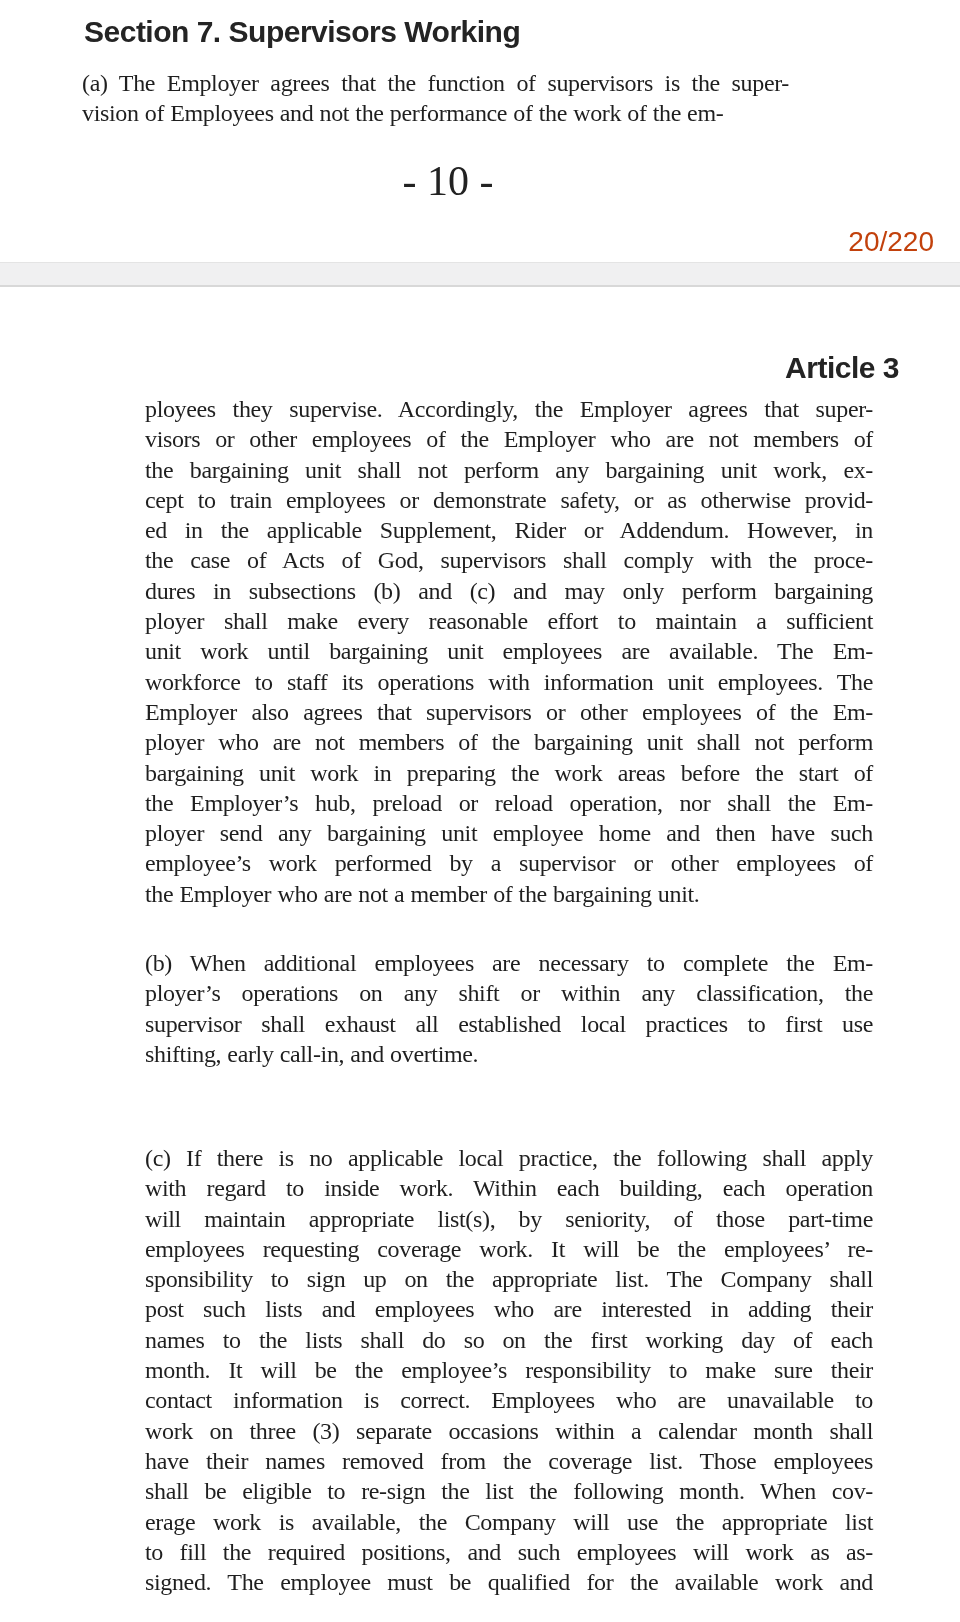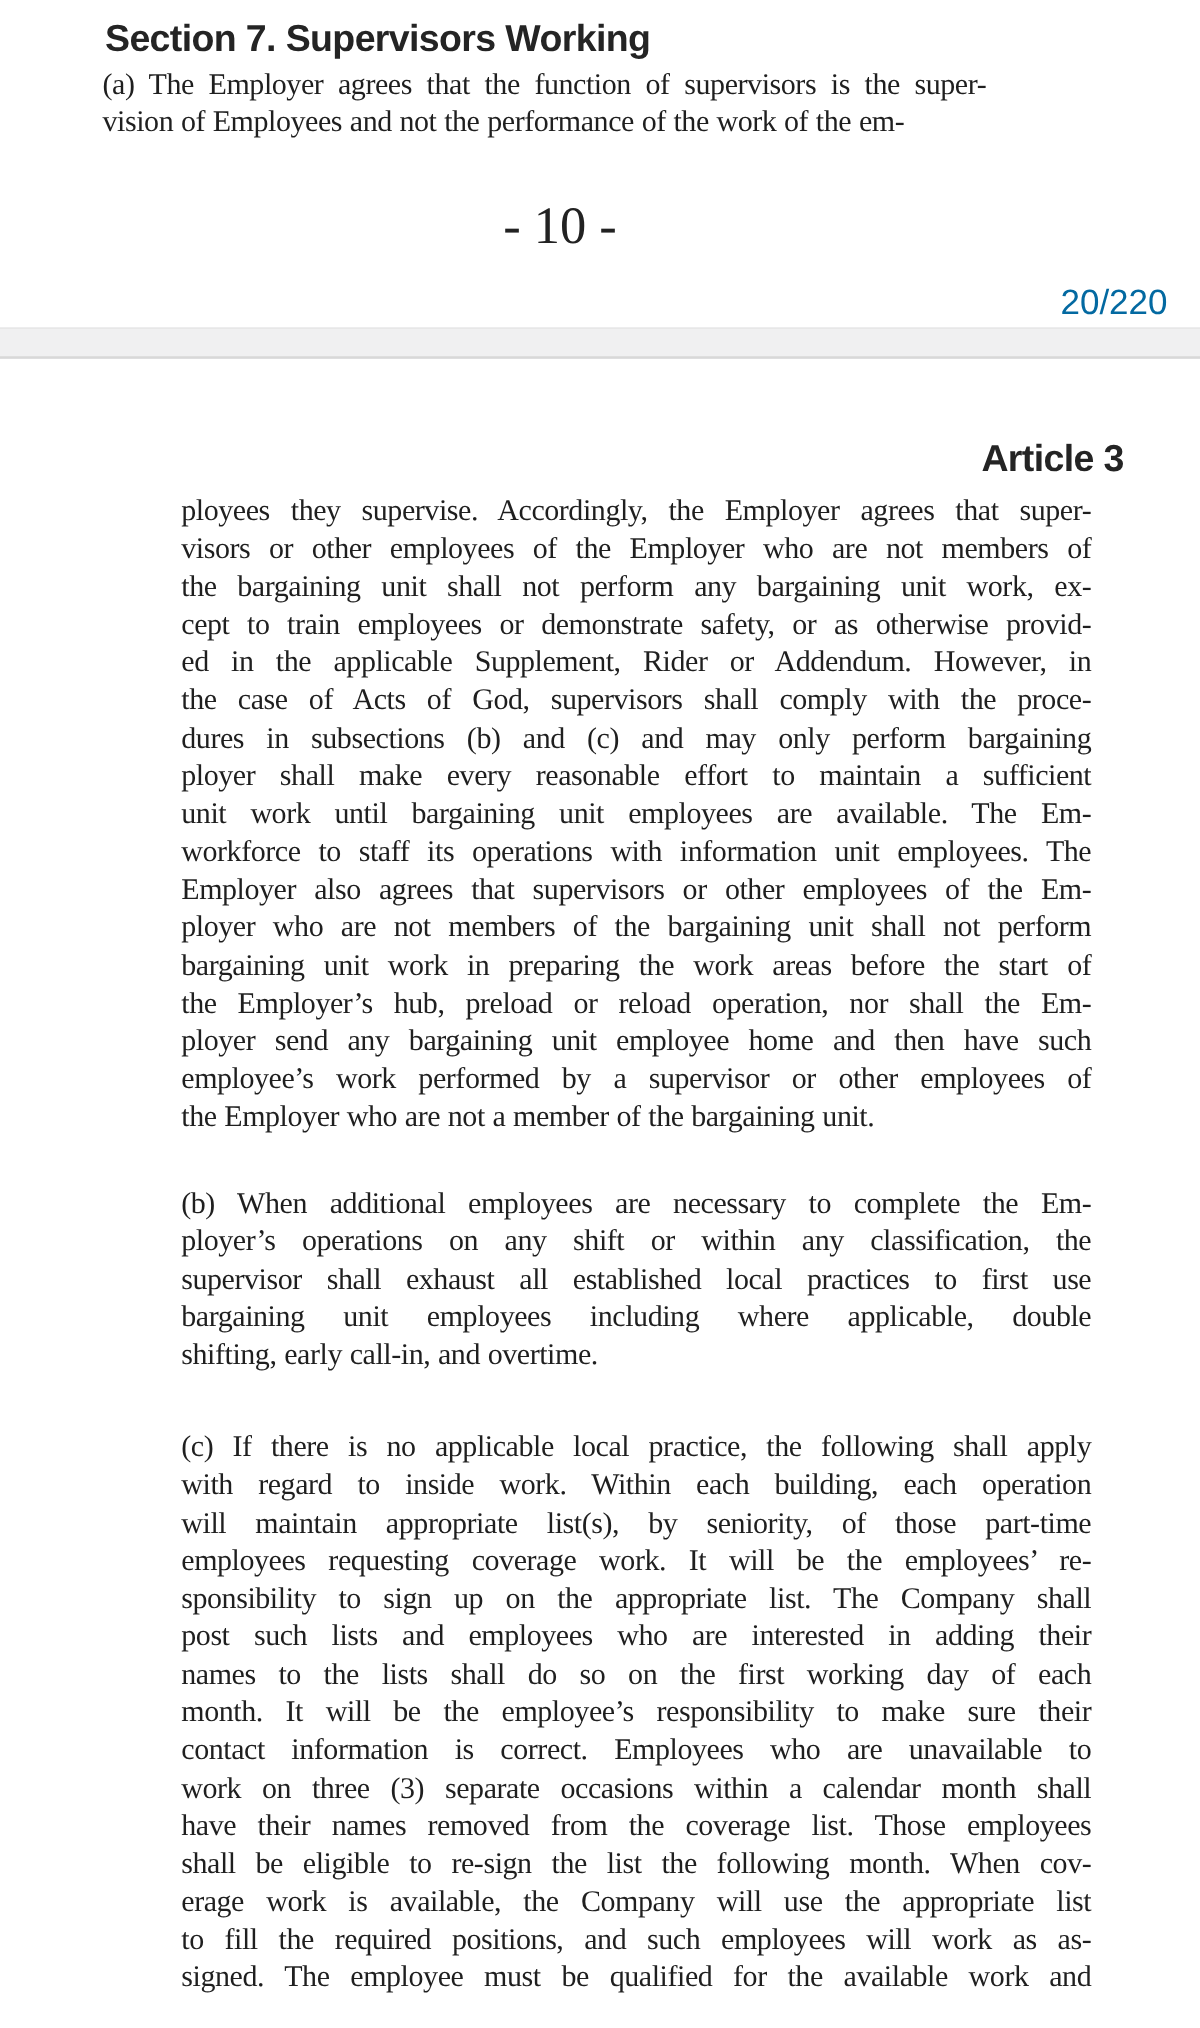--- a/index.html
+++ b/index.html
@@ -39,42 +39,42 @@
   .para > div {
     text-align: justify;
     text-align-last: justify;
   }
   .para.short-last > div:last-child {
     text-align-last: left;
   }
   .para-a {
     left: 82px;
     width: 707px;
-    top: 54px;
+    top: 69px;
     line-height: 29.5px;
   }
   .page-number-label {
     position: absolute;
     left: 148px;
     width: 600px;
     top: 157px;
     text-align: center;
     font-size: 42px;
     color: #222222;
     white-space: nowrap;
   }
   
   .page-indicator {
     position: absolute;
     top: 225px;
     right: 38px;
     font-family: "Liberation Sans", sans-serif;
     font-size: 28px;
     line-height: 33.6px;
-    color: #0369a1;
+    color: #c2410c;
     white-space: nowrap;
   }
   .page-separator {
     position: absolute;
     left: 0;
     top: 262px;
     width: 100%;
     height: 25px;
     box-sizing: border-box;
     background: #f0f0f1;
@@ -142,21 +142,20 @@
       <div>the Employer’s hub, preload or reload operation, nor shall the Em-</div>
       <div>ployer send any bargaining unit employee home and then have such</div>
       <div>employee’s work performed by a supervisor or other employees of</div>
       <div>the Employer who are not a member of the bargaining unit.</div>
     </div>
 
   <div class="para para-b short-last">
       <div>(b) When additional employees are necessary to complete the Em-</div>
       <div>ployer’s operations on any shift or within any classification, the</div>
       <div>supervisor shall exhaust all established local practices to first use</div>
-      <div>bargaining unit employees including where applicable, double</div>
       <div>shifting, early call-in, and overtime.</div>
     </div>
 
   <div class="para para-c">
       <div>(c) If there is no applicable local practice, the following shall apply</div>
       <div>with regard to inside work. Within each building, each operation</div>
       <div>will maintain appropriate list(s), by seniority, of those part-time</div>
       <div>employees requesting coverage work. It will be the employees’ re-</div>
       <div>sponsibility to sign up on the appropriate list. The Company shall</div>
       <div>post such lists and employees who are interested in adding their</div>

